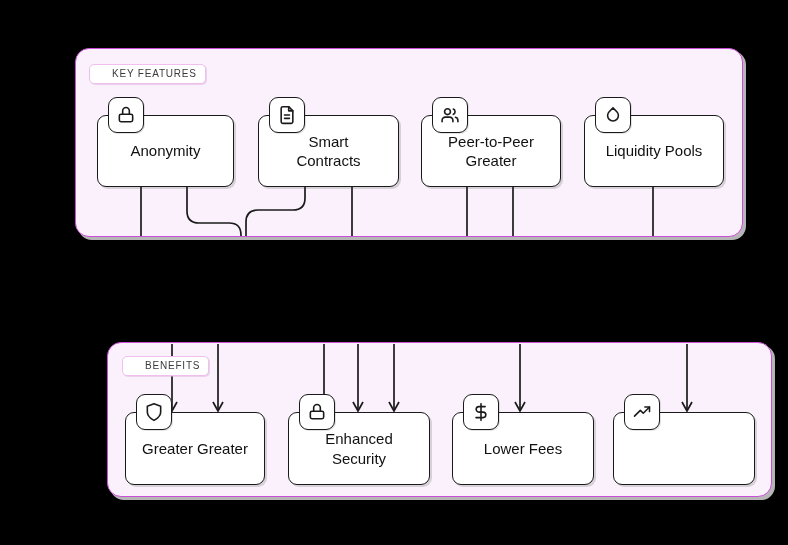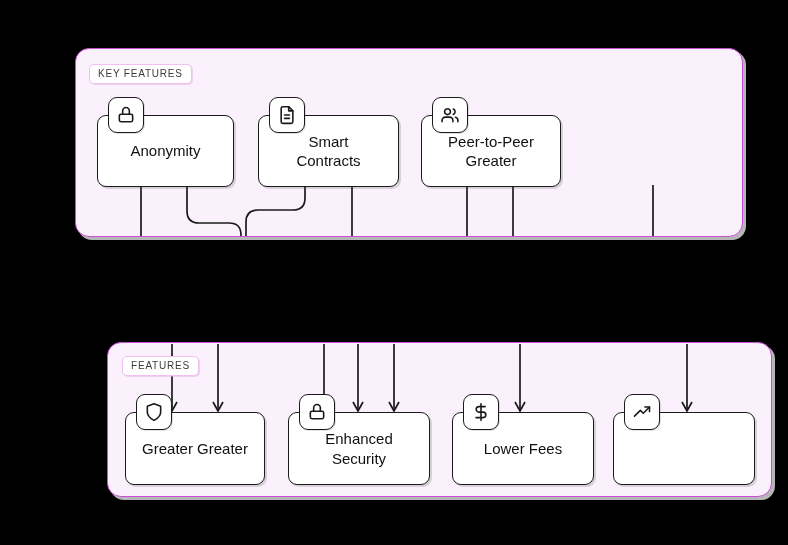--- a/index.html
+++ b/index.html
@@ -6,21 +6,21 @@
   .canvas{
     position:relative;width:788px;height:545px;background:#000;overflow:hidden;
     font-family:"Liberation Sans", sans-serif;
   }
   .group{
     position:absolute;background:#fbf1fc;border:1.6px solid #c94fd6;border-radius:14px;
     box-shadow:3px 3px 0 rgba(214,214,214,0.85);z-index:0;
   }
   .group-label{
     position:absolute;background:#ffffff;border:1px solid #f0bfee;border-radius:5px;
-    padding:3px 8px 4px 8px;font-size:10px;letter-spacing:0.8px;color:#3a3a3a;
+    padding:3px 8px 4px 22px;font-size:10px;letter-spacing:0.8px;color:#3a3a3a;
     box-shadow:1px 1px 0 rgba(220,180,220,0.5);z-index:3;white-space:nowrap;
   }
   .edges{position:absolute;left:0;top:0;z-index:1;}
   .node{
     position:absolute;background:#ffffff;border:1.5px solid #1a1a1a;border-radius:9px;
     box-shadow:2px 2px 0 rgba(60,60,60,0.18);z-index:2;
     display:flex;align-items:center;justify-content:center;
   }
   .node-label{
     font-size:15px;line-height:1.3;color:#111;text-align:center;white-space:pre-line;
@@ -67,21 +67,21 @@
           <polyline points="389,402 394,411 399,402"></polyline>
         <line x1="520" y1="344" x2="520" y2="409"></line>
           <polyline points="515,402 520,411 525,402"></polyline>
         <line x1="687" y1="344" x2="687" y2="409"></line>
           <polyline points="682,402 687,411 692,402"></polyline>
       </g>
     </g>
   </svg>
 
   <div class="group-label" style="left:89px;top:64px">KEY FEATURES</div>
-  <div class="group-label" style="left:122px;top:356px">FEATURES</div>
+  <div class="group-label" style="left:122px;top:356px">BENEFITS</div>
 
   <div class="node" style="left:258px;top:115px;width:139px;height:70px">
     <div class="badge">
       <svg width="20" height="20" viewBox="0 0 24 24">
         <path d="M14 2 H7 a2 2 0 0 0 -2 2 v16 a2 2 0 0 0 2 2 h10 a2 2 0 0 0 2 -2 V7 z"></path>
         <polyline points="14,2 14,7 19,7"></polyline>
         <line x1="9" y1="12" x2="15" y2="12"></line>
         <line x1="9" y1="16" x2="15" y2="16"></line>
       </svg>
     </div>
@@ -105,20 +105,28 @@
         <circle cx="9" cy="8" r="3.5"></circle>
         <path d="M2.5 20 v-1.5 a4 4 0 0 1 4 -4 h5 a4 4 0 0 1 4 4 V20"></path>
         <path d="M16 4.8 a3.5 3.5 0 0 1 0 6.4"></path>
         <path d="M18.5 14.7 a4 4 0 0 1 3 3.8 V20"></path>
       </svg>
     </div>
     <div class="node-label">Peer-to-Peer
 Greater</div>
   </div>
 
+  <div class="node" style="left:584px;top:115px;width:138px;height:70px">
+    <div class="badge">
+      <svg width="20" height="20" viewBox="0 0 24 24">
+        <path d="M12 3.5 l4.6 4.6 a6.5 6.5 0 1 1 -9.2 0 z"></path>
+      </svg>
+    </div>
+    <div class="node-label">Liquidity Pools</div>
+  </div>
 
   <div class="node" style="left:125px;top:412px;width:138px;height:71px">
     <div class="badge">
       <svg width="20" height="20" viewBox="0 0 24 24">
         <path d="M12 22 s8 -4 8 -10 V5 l-8 -3 -8 3 v7 c0 6 8 10 8 10 z"></path>
       </svg>
     </div>
     <div class="node-label">Greater Greater</div>
   </div>
 

